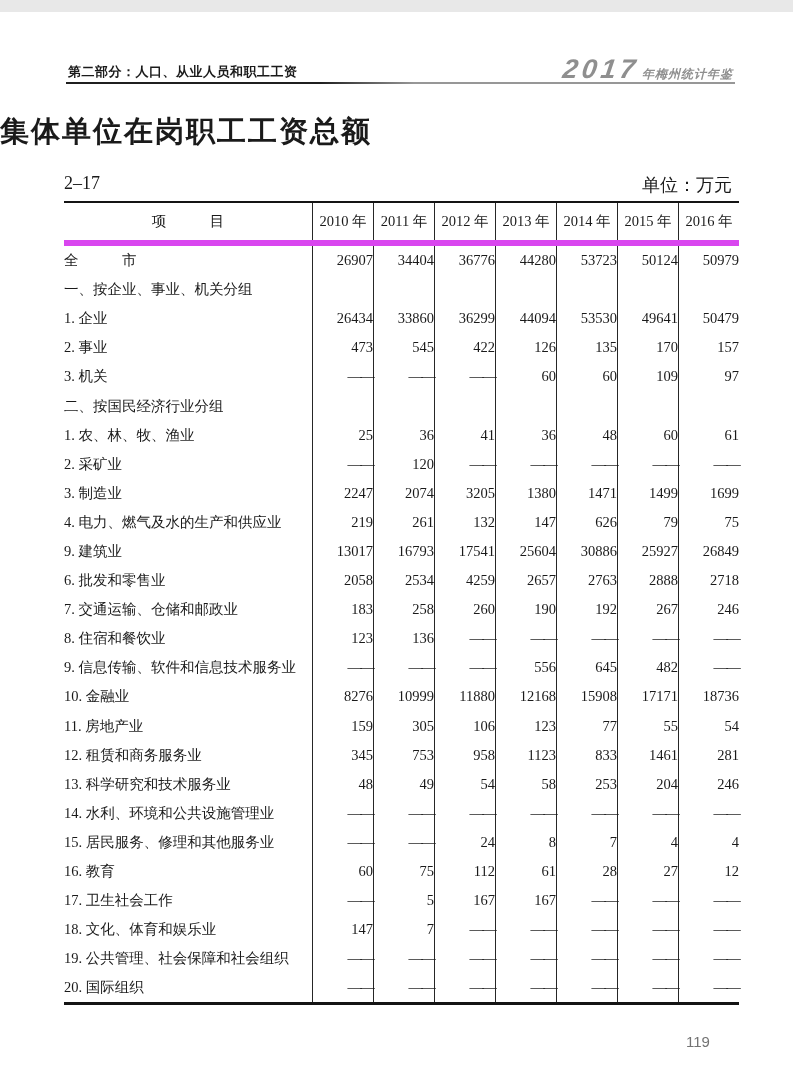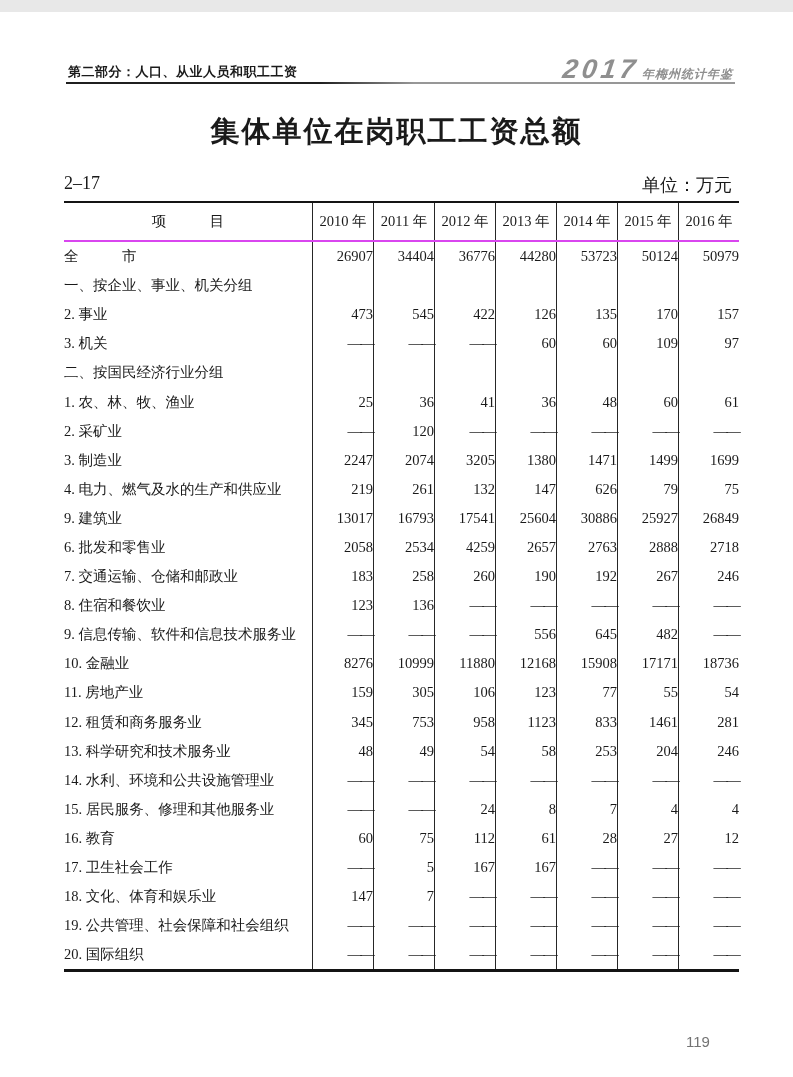--- a/index.html
+++ b/index.html
@@ -27,41 +27,41 @@
   }
   .hdr-right .yr{font-size:27px;letter-spacing:4px;display:inline-block;transform:skewX(-8deg);}
   .hdr-right .yt{font-size:12px;margin-left:3px;letter-spacing:1px;}
   .hdr-rule{
     position:absolute;top:70px;left:66px;right:58px;height:2px;
     background:linear-gradient(to right,#1f1f1f 0%,#1f1f1f 38%,#979797 52%,#979797 100%);
   }
   
   .title{
     position:absolute;top:100px;left:0;width:100%;
-    text-align:center;
+    text-align:left;
     font-size:29px;font-weight:bold;letter-spacing:2px;
   }
   
   .meta{
     position:absolute;top:161px;left:64px;width:668px;
     display:flex;justify-content:space-between;
     font-size:18px;
   }
   
   table.wages{
     position:absolute;top:189px;left:64px;
     width:668px;table-layout:fixed;border-collapse:collapse;
     border-top:2px solid #141414;
     border-bottom:3px solid #141414;
     font-size:14.5px;
   }
   table.wages th,table.wages td{padding:0;font-weight:normal;vertical-align:middle;}
   table.wages th:not(:first-child),
   table.wages td:not(:first-child){border-left:1px solid #262626;}
-  table.wages thead th{height:37px;border-bottom:2px solid #d946ef;text-align:center;}
+  table.wages thead th{height:37px;border-bottom:6px solid #d946ef;text-align:center;}
   .col-item{width:248px;}
   .col-year{width:60px;}
   table.wages tbody td{height:29.1px;}
   td.lbl{text-align:left;white-space:nowrap;overflow:hidden;}
   td.ind0{padding-left:7px;}
   td.ind1{padding-left:23px;}
   td.num{text-align:right;padding-right:9px;white-space:nowrap;}
   td.dash{letter-spacing:-0.12em;}
   
   .pagenum{
@@ -118,20 +118,30 @@
           <td class="lbl ind0">一、按企业、事业、机关分组</td>
           <td class="num"></td>
           <td class="num"></td>
           <td class="num"></td>
           <td class="num"></td>
           <td class="num"></td>
           <td class="num"></td>
           <td class="num"></td>
         </tr>
         <tr>
+          <td class="lbl ind1">1. 企业</td>
+          <td class="num">26434</td>
+          <td class="num">33860</td>
+          <td class="num">36299</td>
+          <td class="num">44094</td>
+          <td class="num">53530</td>
+          <td class="num">49641</td>
+          <td class="num">50479</td>
+        </tr>
+        <tr>
           <td class="lbl ind1">2. 事业</td>
           <td class="num">473</td>
           <td class="num">545</td>
           <td class="num">422</td>
           <td class="num">126</td>
           <td class="num">135</td>
           <td class="num">170</td>
           <td class="num">157</td>
         </tr>
         <tr>

